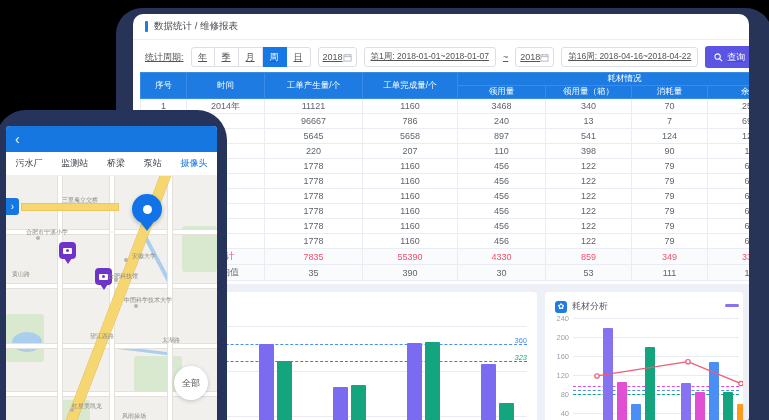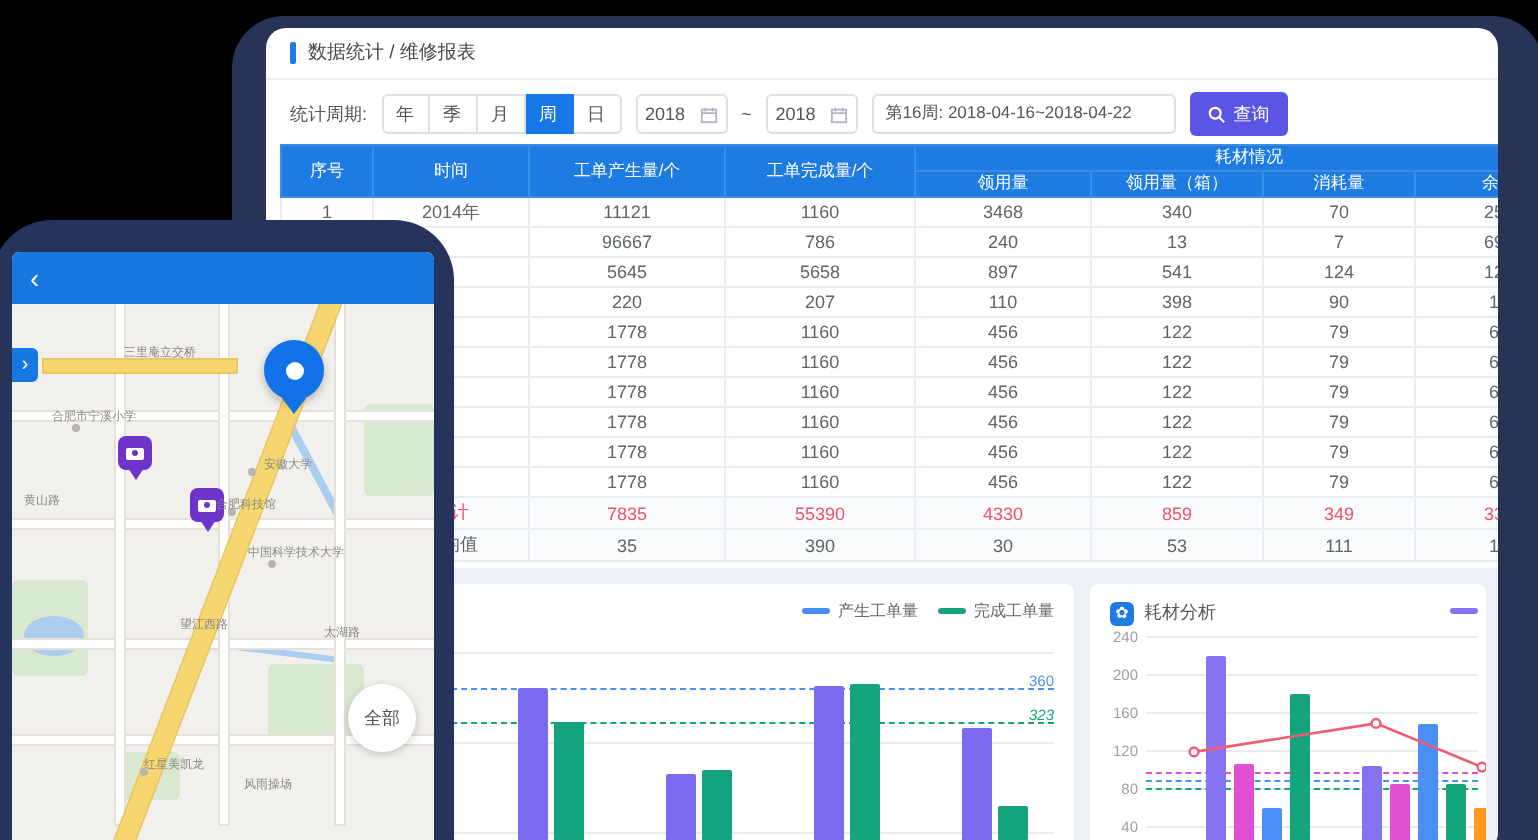--- a/index.html
+++ b/index.html
@@ -14,21 +14,21 @@
   
   .desktop { position:absolute; left:133px; top:14px; width:616px; height:412px;
     background:#fff; border-radius:10px; overflow:hidden; }
 
   .breadcrumb-bar { height:26px; display:flex; align-items:center; padding-left:12px;
     border-bottom:1px solid #eceef3; }
   .crumb-tick { width:3px; height:11px; background:#1d7be1; margin-right:6px; border-radius:1px; }
   .breadcrumb-bar span { font-size:9.5px; color:#45494f; }
 
   .filter-bar { height:34px; display:flex; align-items:center; padding-left:12px; gap:7px;
-    font-size:9px; color:#555; white-space:nowrap; }
+    font-size:9px; color:#555; white-space:nowrap;text-decoration:underline; }
   .seg { display:flex; }
   .seg button { width:24px; height:20px; background:#fff; border:1px solid #dcdfe6; border-left:none;
     font-size:9px; color:#555; cursor:pointer; padding:0; font-family:inherit; }
   .seg button:first-child { border-left:1px solid #dcdfe6; border-radius:3px 0 0 3px; }
   .seg button:last-child { border-radius:0 3px 3px 0; }
   .seg button.active { background:#1678e6; border-color:#1678e6; color:#fff; }
   .ybox { height:20px; width:46px; border:1px solid #dcdfe6; border-radius:3px; display:flex;
     align-items:center; justify-content:space-between; padding:0 4px; color:#555; background:#fff; }
   .wbox { height:20px; width:152px; border:1px solid #dcdfe6; border-radius:3px; display:flex;
     align-items:center; padding:0 6px; color:#555; font-size:8.5px; background:#fff; }
@@ -137,20 +137,23 @@
           <button>日</button>
         </div>
       <div class="ybox">
         <span>2018</span>
         <svg class="icon" width="9" height="9" viewBox="0 0 10 10">
             <rect x="1" y="2" width="8" height="7" fill="none" stroke="#b0b6c0"></rect>
             <line x1="3" y1="1" x2="3" y2="3" stroke="#b0b6c0"></line>
             <line x1="7" y1="1" x2="7" y2="3" stroke="#b0b6c0"></line>
             <line x1="1" y1="4" x2="9" y2="4" stroke="#b0b6c0"></line>
           </svg>
+      </div>
+      <div class="wbox">
+        <span>第1周: 2018-01-01~2018-01-07</span>
       </div>
       <span>~</span>
       <div class="ybox">
         <span>2018</span>
         <svg class="icon" width="9" height="9" viewBox="0 0 10 10">
             <rect x="1" y="2" width="8" height="7" fill="none" stroke="#b0b6c0"></rect>
             <line x1="3" y1="1" x2="3" y2="3" stroke="#b0b6c0"></line>
             <line x1="7" y1="1" x2="7" y2="3" stroke="#b0b6c0"></line>
             <line x1="1" y1="4" x2="9" y2="4" stroke="#b0b6c0"></line>
           </svg>
@@ -316,30 +319,20 @@
               <td style="height: 16px;">111</td>
               <td style="height: 16px;">14</td>
             </tr>
           </tbody>
       </table>
     </div>
 
     <div class="charts-bg">
 
       <div class="chart-card card-left">
-        <div class="legend">
-          <div class="item">
-            <div class="lg-dash" id="lg0" style="background: rgb(75, 142, 245);"></div>
-            <span>产生工单量</span>
-          </div>
-          <div class="item">
-            <div class="lg-dash" id="lg1" style="background: rgb(20, 164, 126);"></div>
-            <span>完成工单量</span>
-          </div>
-        </div>
         <div class="plotL" id="plotL">
             <div class="gridline" style="top: 8px;"></div>
             <div class="gridline" style="top: 53px;"></div>
             <div class="gridline" style="top: 98px;"></div>
             <div class="refline" style="top: 26px; border-color: rgb(75, 142, 245);">
               <span style="color: rgb(75, 142, 245);">360</span>
             </div>
             <div class="refline" style="top: 42.65px; border-color: rgb(20, 164, 126);">
               <span style="color: rgb(20, 164, 126); font-style: italic;">323</span>
             </div>
@@ -395,20 +388,27 @@
       </div>
 
     </div>
   </div>
 
   <div class="phone">
     <div class="screen">
       <div class="p-header">
         <span class="p-back">‹</span>
       </div>
+      <div class="p-tabs" id="ptabs">
+          <div class="tab">污水厂</div>
+          <div class="tab">监测站</div>
+          <div class="tab">桥梁</div>
+          <div class="tab">泵站</div>
+          <div class="tab active">摄像头</div>
+        </div>
       <div class="map" id="map">
 
         <div class="green" style="left:0; top:138px; width:38px; height:48px;"></div>
         <div class="green" style="left:128px; top:180px; width:48px; height:36px;"></div>
         <div class="green" style="left:176px; top:50px; width:35px; height:46px;"></div>
         <div class="green" style="left:56px; top:224px; width:28px; height:24px;"></div>
         <div class="water" style="left:6px; top:156px; width:30px; height:20px; border-radius:50%;"></div>
         <div class="water" style="left:148px; top:52px; width:4px; height:58px; transform:rotate(-28deg); border-radius:2px;"></div>
         <div class="water" style="left:92px; top:172px; width:72px; height:3px; transform:rotate(7deg); border-radius:2px;"></div>
 

